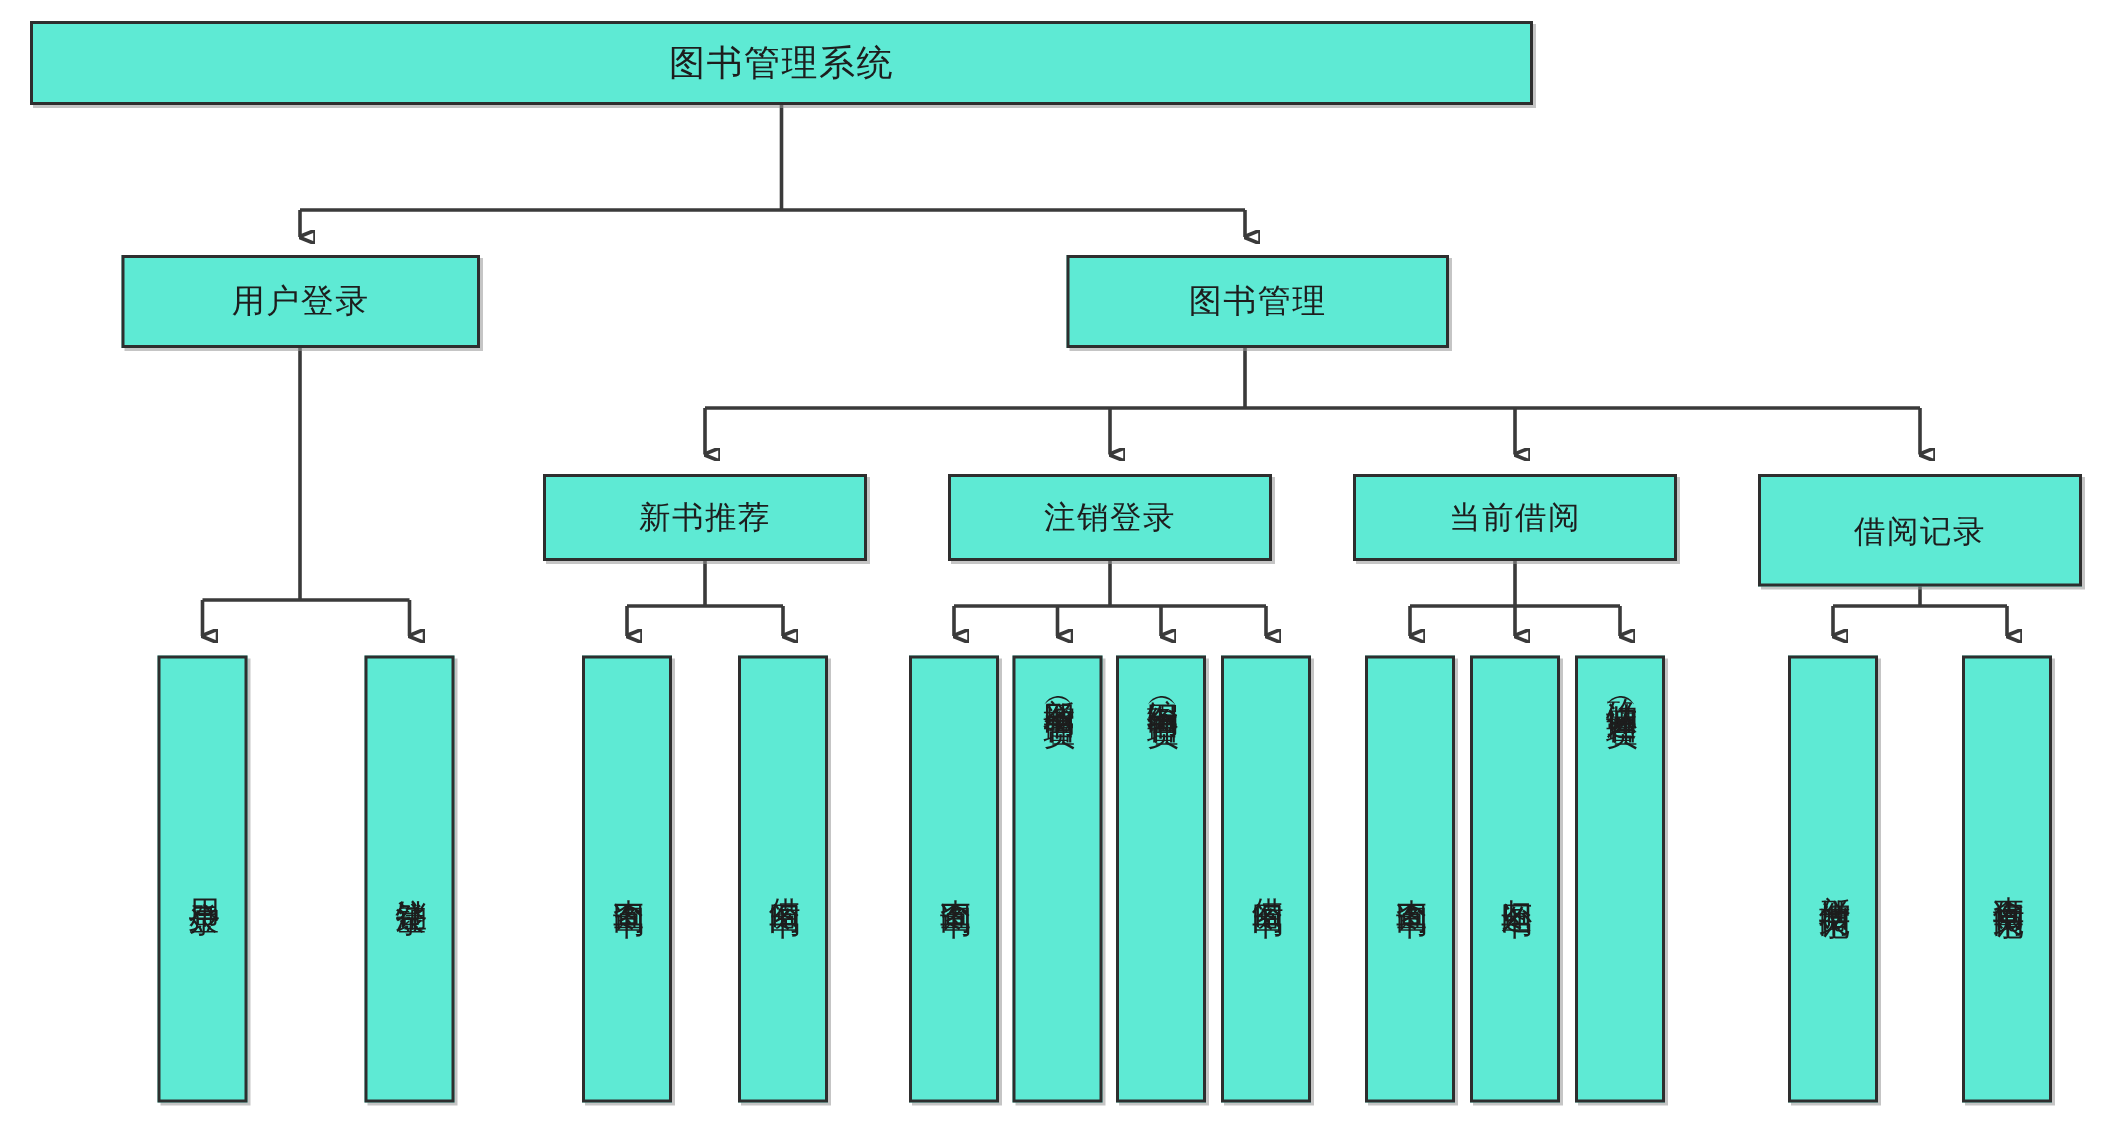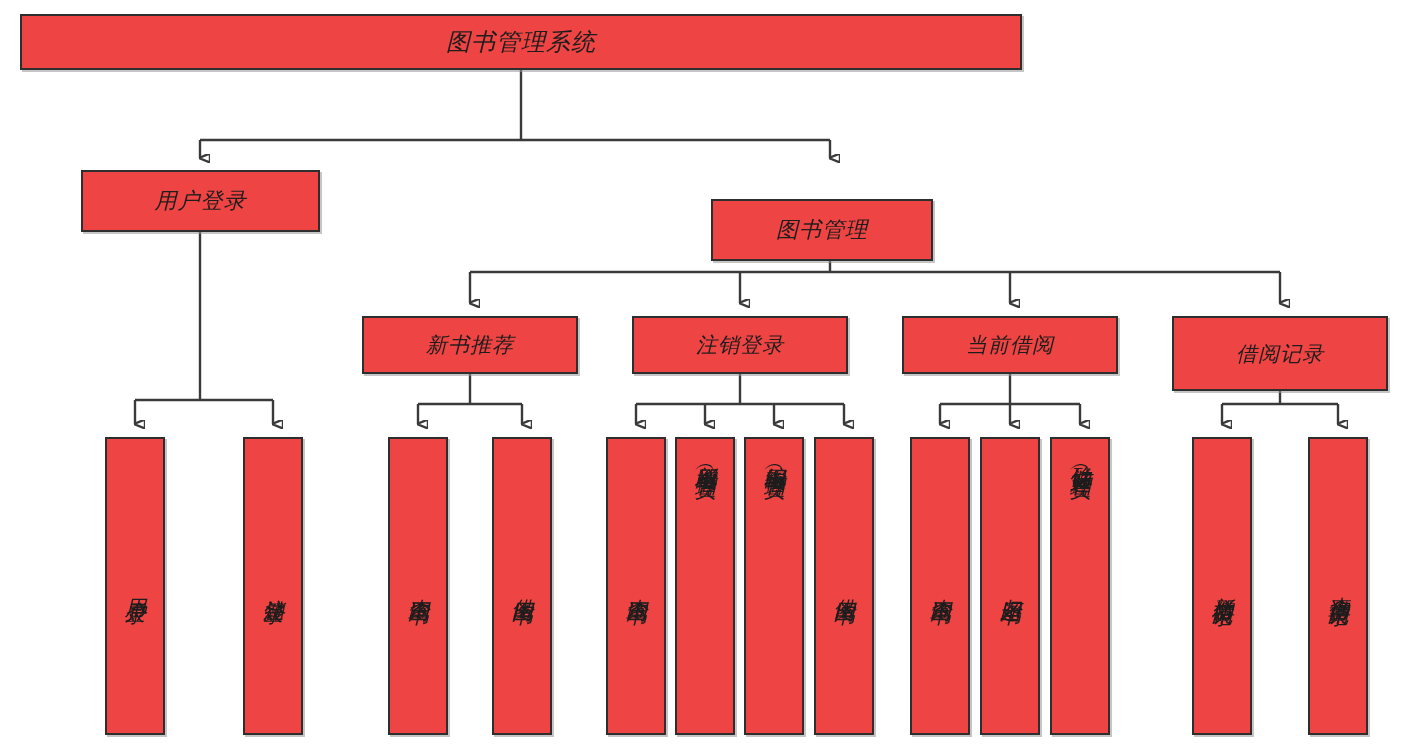--- a/index.html
+++ b/index.html
@@ -30,29 +30,28 @@
   #wires line, #wires path {
     stroke: #3a3a3a;
     stroke-width: 2.4;
     fill: none;
     stroke-linecap: butt;
   }
   
   .node {
     position: absolute;
     box-sizing: border-box;
-    background: #ef4444;
+    background: #5eead4;
     border: 2.6px solid #2e2e2e;
     display: flex;
     align-items: center;
     justify-content: center;
     color: #1d1d1d;
     letter-spacing: 1px;
     box-shadow: 2px 2px 0 rgba(150,150,150,0.55);
-    font-style: italic;
   }
   .node .lbl {
     display: block;
     text-align: center;
     white-space: nowrap;
   }
   
   .lvl-root .lbl { font-size: 24px; }
   
   .lvl-2 .lbl { font-size: 22px; }
@@ -144,21 +143,21 @@
   </svg>
 
   <div class="node lvl-root" style="left:20px; top:14px; width:1002px; height:56px;">
     <span class="lbl">图书管理系统</span>
   </div>
 
   <div class="node lvl-2" style="left:81px; top:170px; width:239px; height:62px;">
     <span class="lbl">用户登录</span>
   </div>
 
-  <div class="node lvl-2" style="left:711px; top:170px; width:222px; height:62px;margin-top:29px;">
+  <div class="node lvl-2" style="left:711px; top:170px; width:255px; height:62px;">
     <span class="lbl">图书管理</span>
   </div>
 
   <div class="node lvl-3" style="left:362px; top:316px; width:216px; height:58px;">
     <span class="lbl">新书推荐</span>
   </div>
 
   <div class="node lvl-3" style="left:632px; top:316px; width:216px; height:58px;">
     <span class="lbl">注销登录</span>
   </div>

